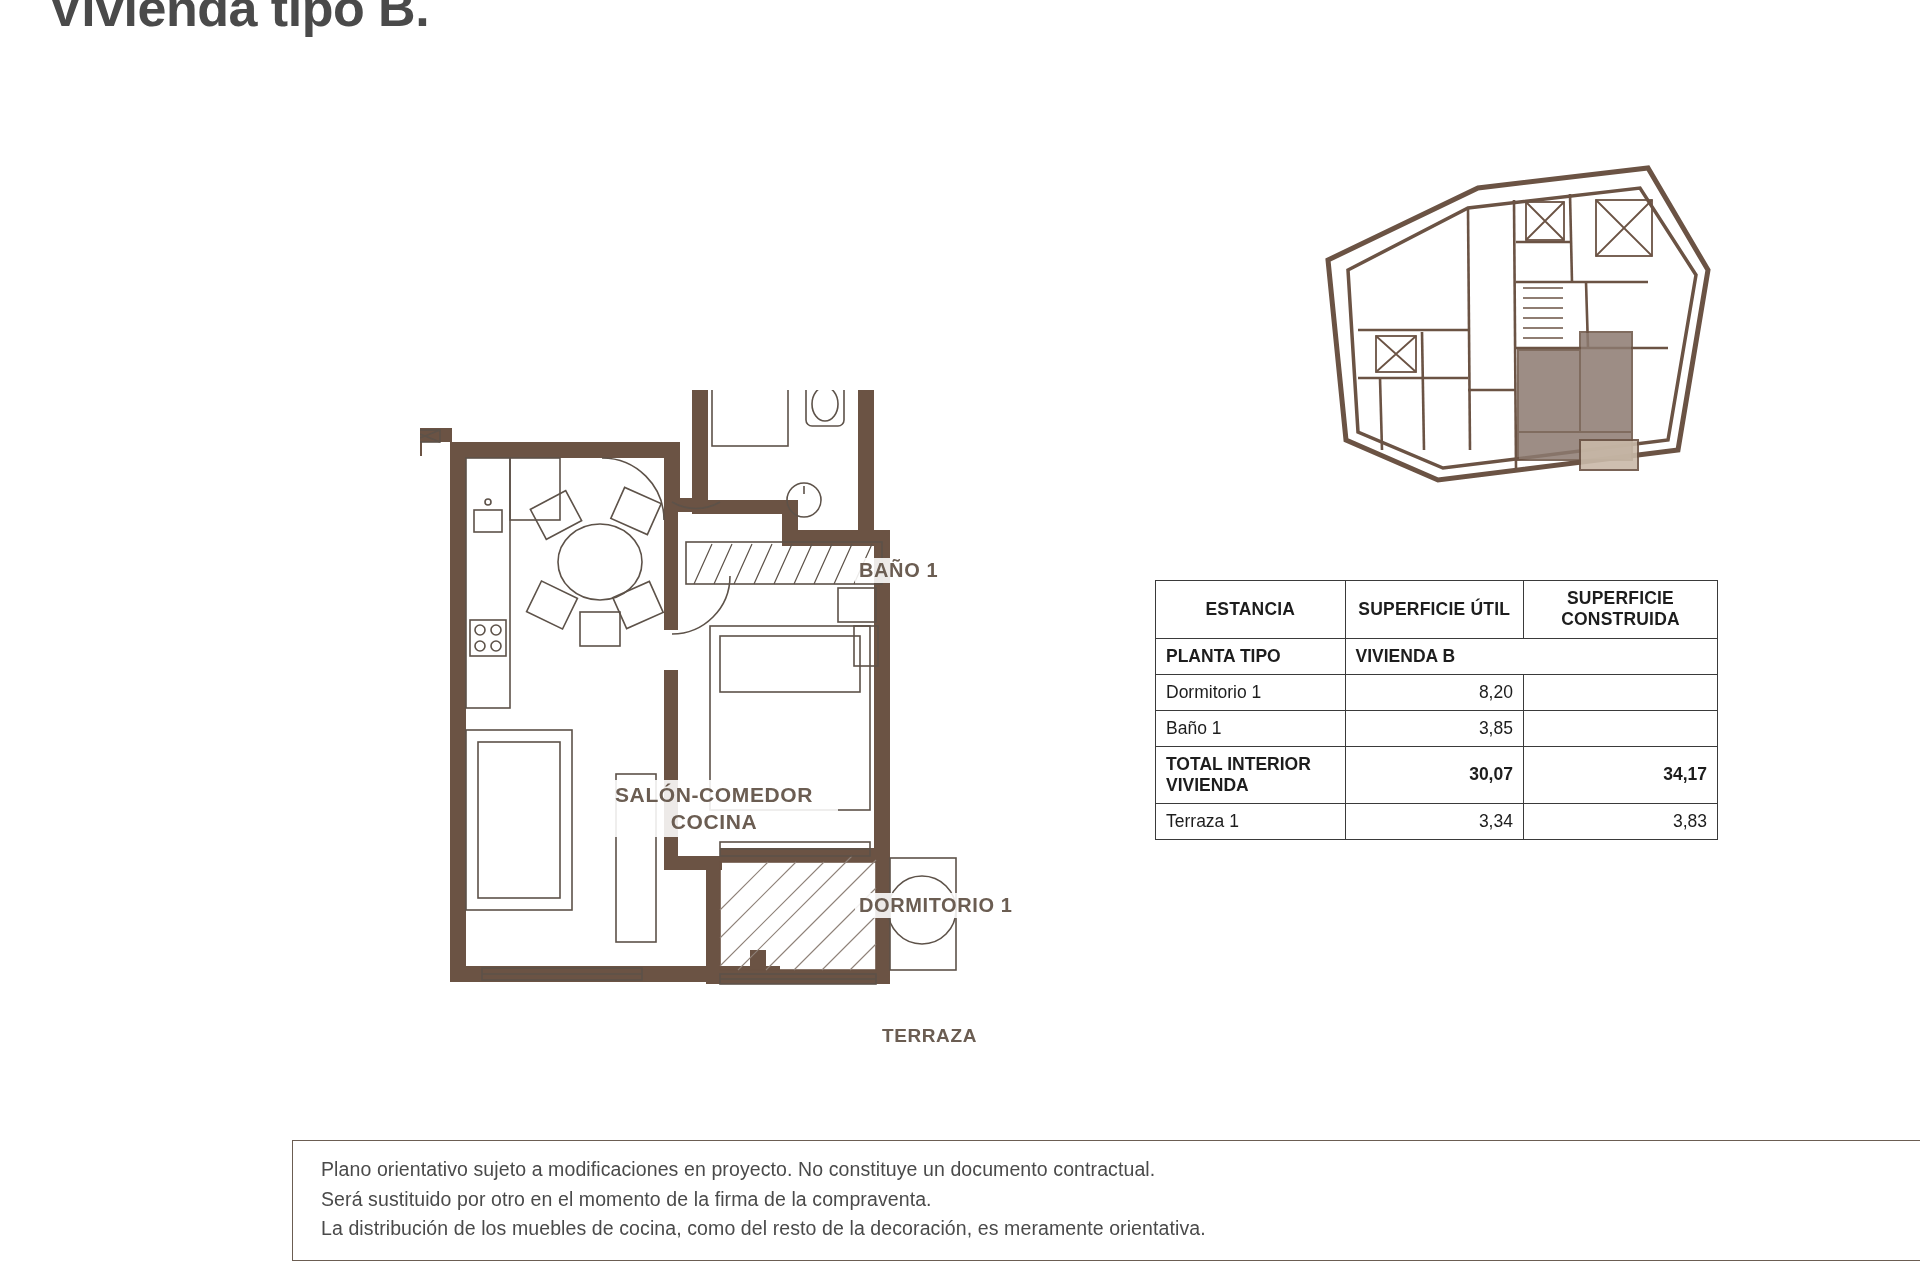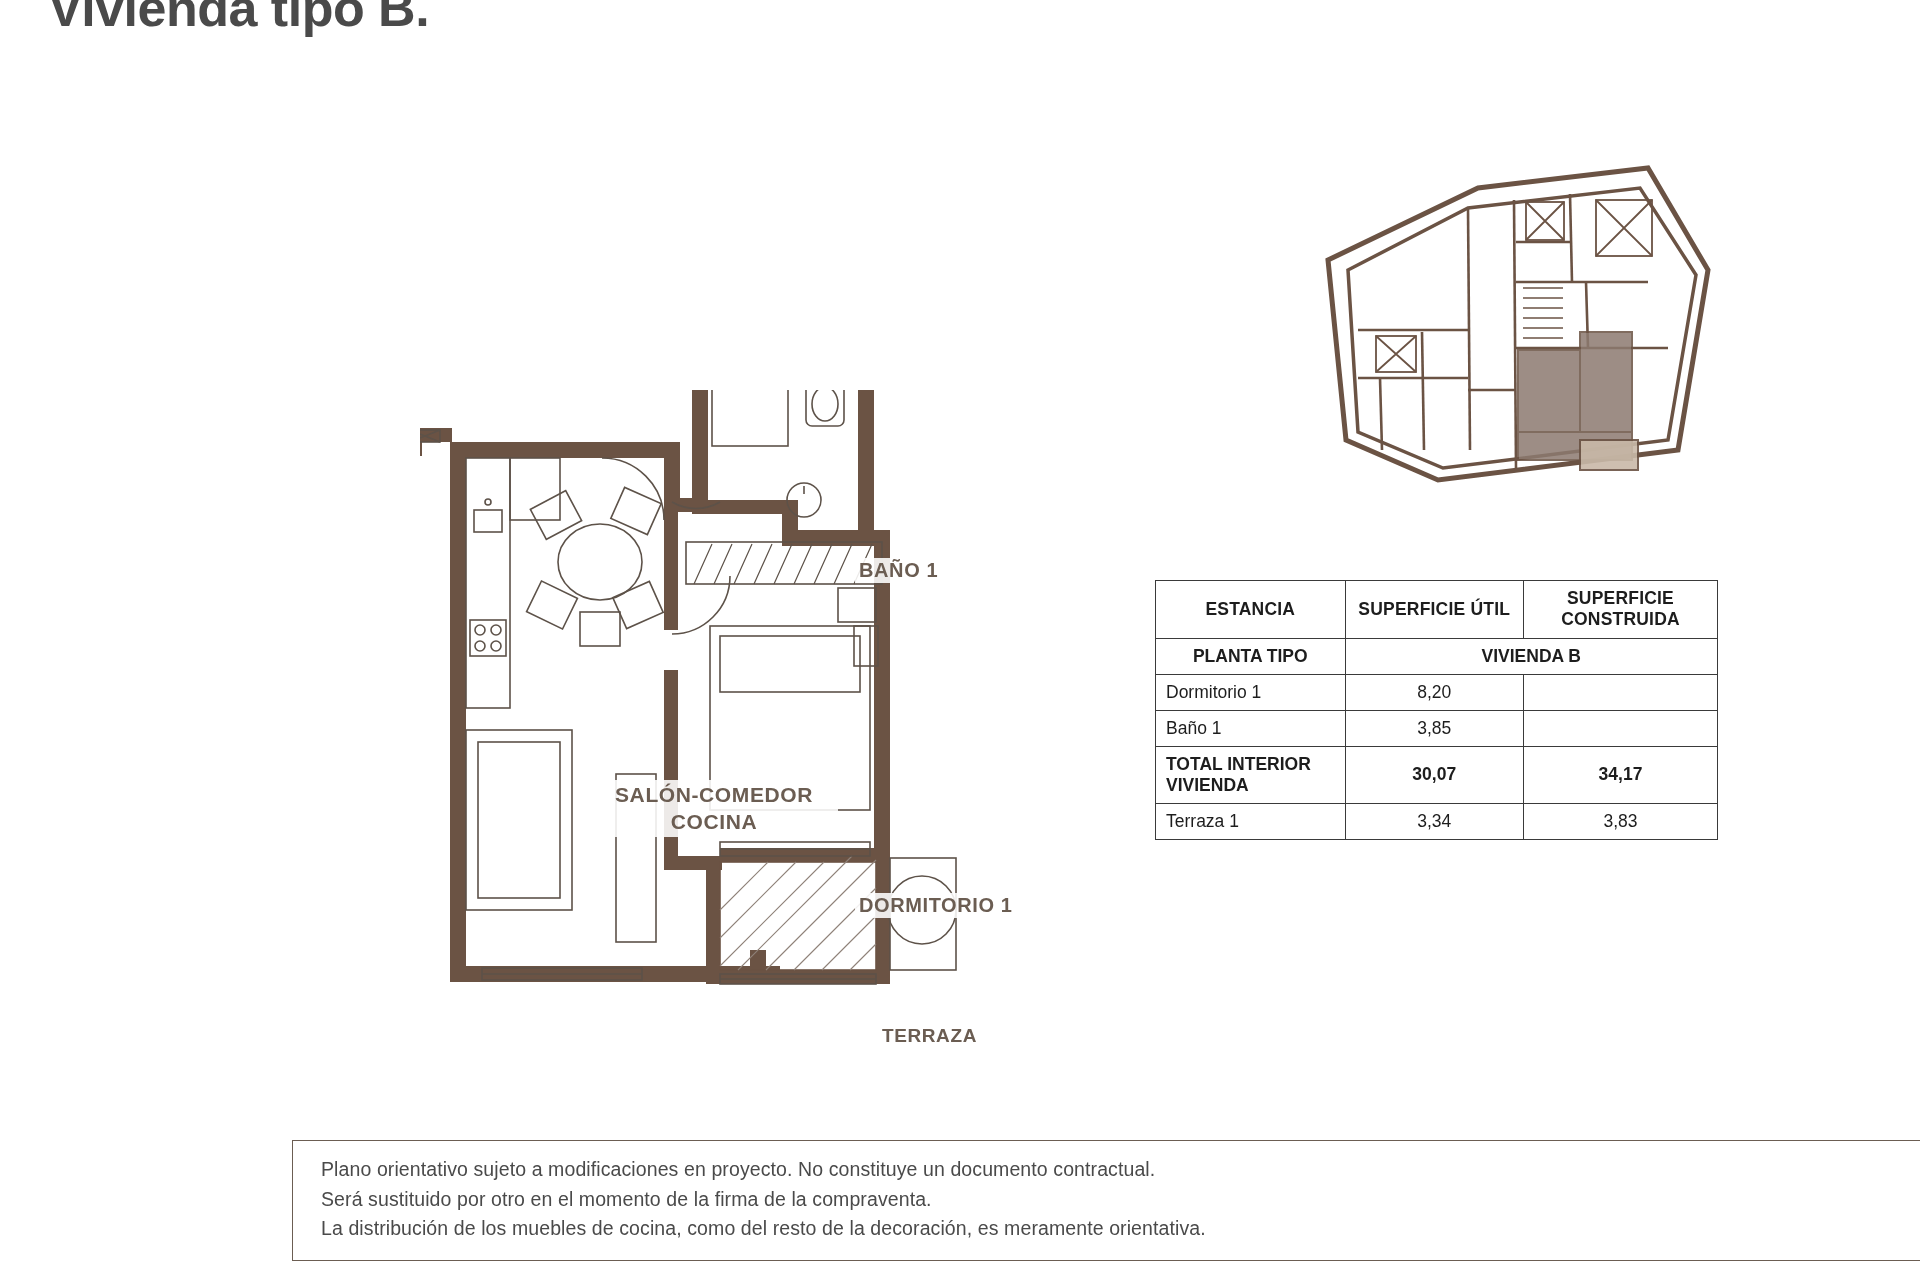--- a/index.html
+++ b/index.html
@@ -105,25 +105,25 @@
   table.areas th {
     font-weight: 700;
     text-align: center;
     line-height: 1.22;
     font-size: 17.5px;
     letter-spacing: 0.2px;
   }
   .col-estancia { width: 196px; }
   .col-util { width: 175px; }
   .col-constr { width: 192px; }
-  td.num { text-align: center; }
+  td.num { text-align: right; }
   td.name { text-align: left; }
   .bold { font-weight: 700; }
   .row-planta td { font-weight: 700; }
-  .row-planta .name { font-weight: 700; text-align: center; }
+  .row-planta .name { font-weight: 700; }
   .tall { line-height: 1.28; }
 
   
   .disclaimer {
     position: absolute;
     left: 292px;
     top: 1140px;
     width: 1659px;
     border: 1.4px solid #6b5d52;
     padding: 14px 18px 16px 28px;

